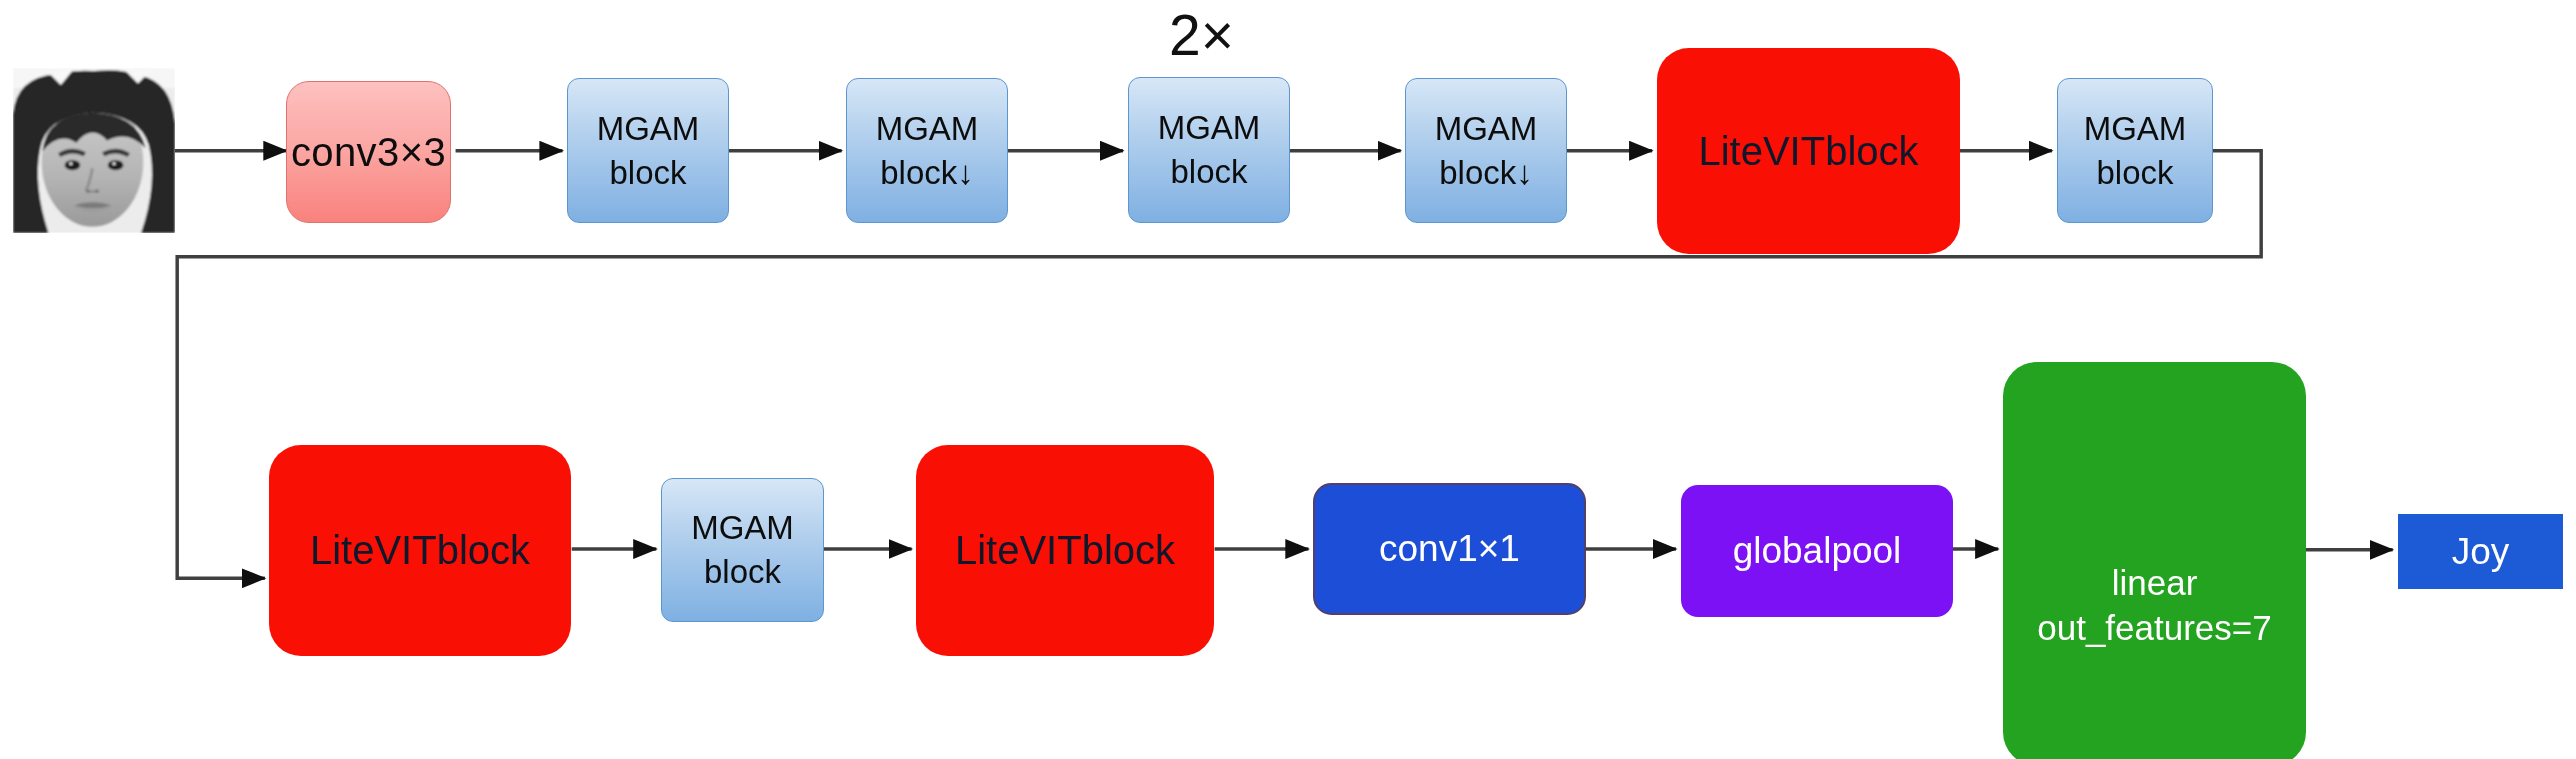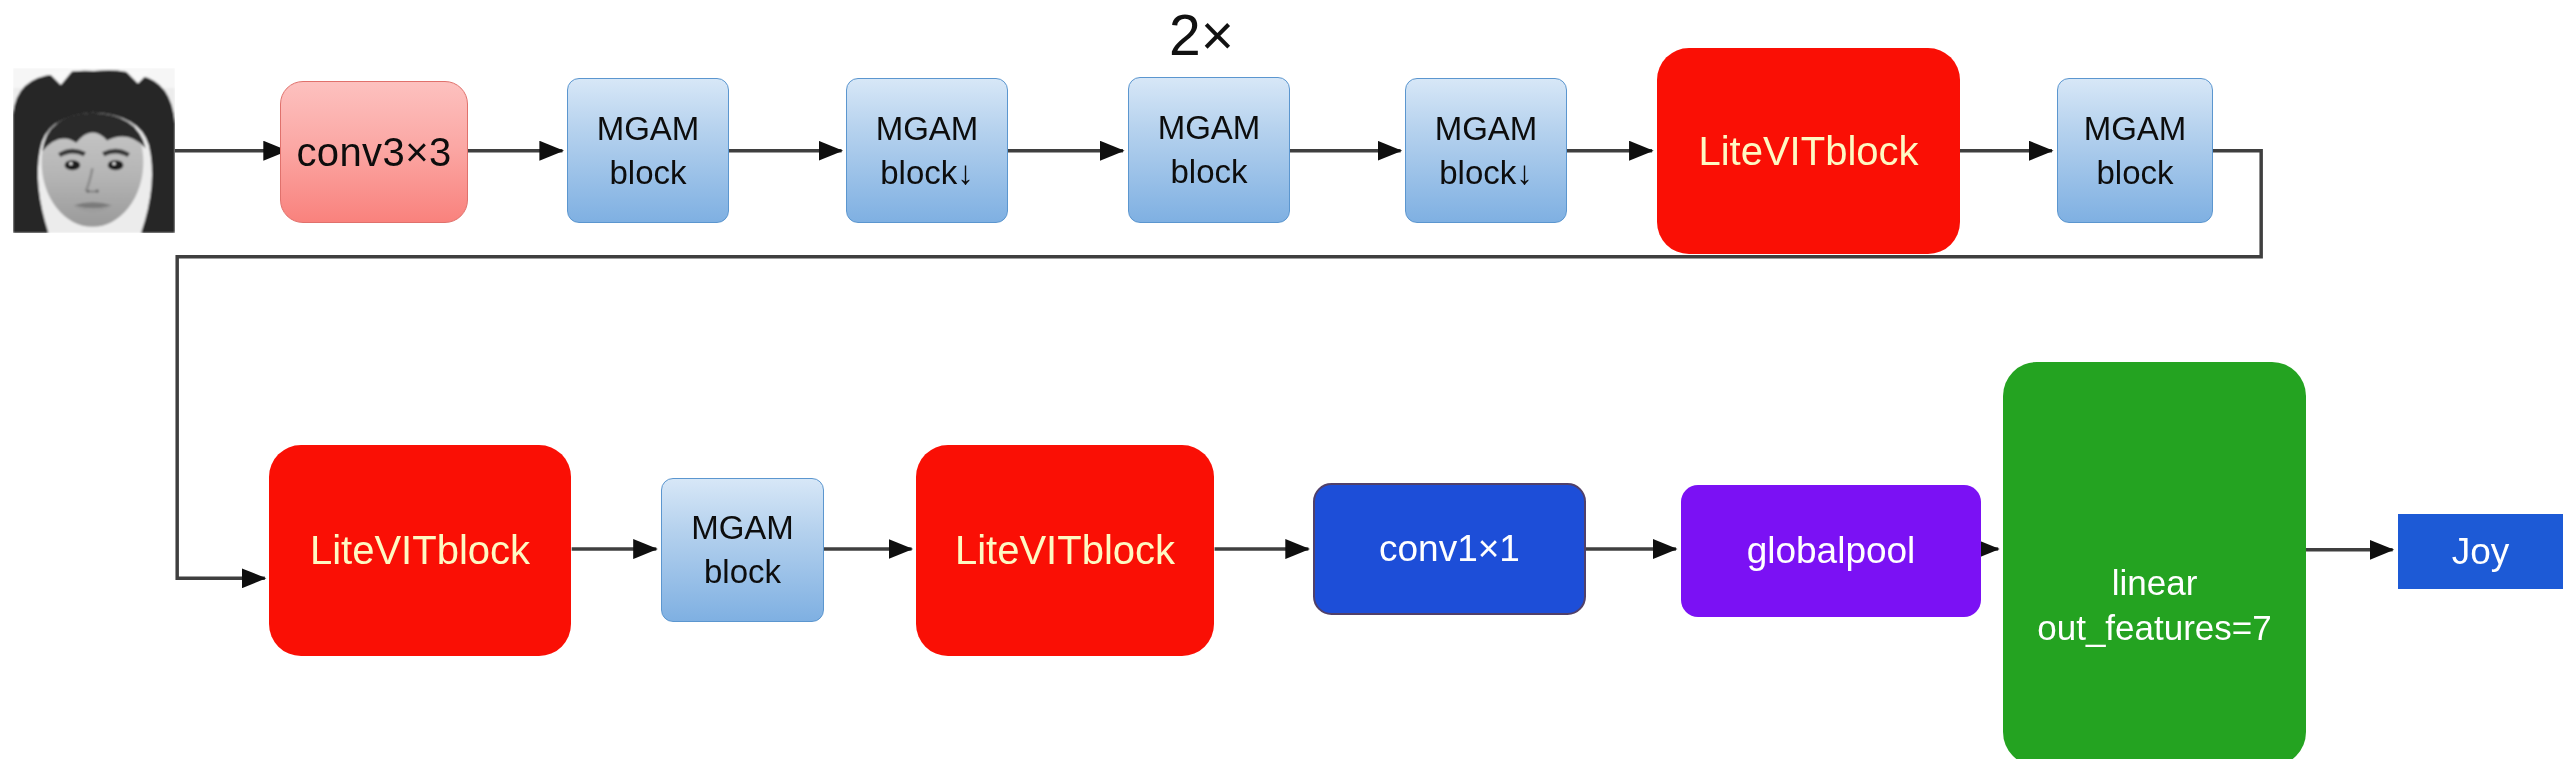--- a/index.html
+++ b/index.html
@@ -14,21 +14,21 @@
   .salmon{background:linear-gradient(180deg,#fdc1bf 0%,#fba8a5 45%,#f9827d 100%);
           border:1.5px solid #e0716c;border-radius:23px;color:#0d0d0d;
           font-size:40px;letter-spacing:0.4px;}
 
   
   .blue{background:linear-gradient(180deg,#d7e7f7 0%,#b6d2ee 35%,#7fb0e2 100%);
         border:1.5px solid #5b96cf;border-radius:12px;color:#0d0d0d;
         font-size:33px;line-height:44px;}
 
   
-  .red{background:#fa0f05;border-radius:32px;color:#fef9c3;font-size:40px;}
+  .red{background:#fa0f05;border-radius:32px;color:#0f172a;font-size:40px;}
 
   
   .mauve{background:#1d4ed8;border:2.3px solid #50406a;border-radius:18.5px;
          color:#ffffff;font-size:37px;}
 
   
   .violet{background:#7b11f4;border-radius:17px;color:#ffffff;font-size:37px;}
 
   
   .green{background:#24a321;border-radius:34px;color:#ffffff;
@@ -102,21 +102,21 @@
       <circle cx="75" cy="124" r="2.2" fill="#e8e8e8"></circle>
       <circle cx="131" cy="124" r="2.2" fill="#e8e8e8"></circle>
       <path d="M103,130 Q99,150 95,158 Q103,163 111,158" stroke="#8d8d8d" stroke-width="3.5" fill="none"></path>
       <circle cx="97" cy="160" r="2" fill="#6f6f6f"></circle>
       <circle cx="109" cy="160" r="2" fill="#6f6f6f"></circle>
       <path d="M79,178 Q103,170 128,178 Q104,186 79,178 Z" fill="#7a7a7a"></path>
       <path d="M79,178 Q103,192 128,178" stroke="#9a9a9a" stroke-width="2.5" fill="none"></path>
     </g>
   </svg>
 
-  <div class="node salmon" style="left:280px;top:81px;width:188px;height:142px;">conv3×3</div>
+  <div class="node salmon" style="left:286px;top:81px;width:165px;height:142px;">conv3×3</div>
 
   <div class="node blue" style="left:567px;top:78px;width:162px;height:145px;">MGAM
 block</div>
 
   <div class="node blue" style="left:846px;top:78px;width:162px;height:145px;">MGAM
 block↓</div>
 
   <div class="node blue" style="left:1128px;top:77px;width:162px;height:146px;">MGAM
 block</div>
 
@@ -130,21 +130,21 @@
 
   <div class="node red" style="left:269px;top:445px;width:302px;height:211px;">LiteVITblock</div>
 
   <div class="node blue" style="left:661px;top:478px;width:163px;height:144px;">MGAM
 block</div>
 
   <div class="node red" style="left:916px;top:445px;width:298px;height:211px;">LiteVITblock</div>
 
   <div class="node mauve" style="left:1313px;top:483px;width:273px;height:132px;">conv1×1</div>
 
-  <div class="node violet" style="left:1681px;top:485px;width:300px;height:132px;">globalpool</div>
+  <div class="node violet" style="left:1681px;top:485px;width:272px;height:132px;">globalpool</div>
 
   <div class="node green" style="left:2003px;top:362px;width:303px;height:404px;">
     <div class="lbl">linear
 out_features=7</div>
   </div>
 
   <div class="node joy" style="left:2398px;top:514px;width:165px;height:75px;text-align:center;">Joy</div>
 
 </div>
 

